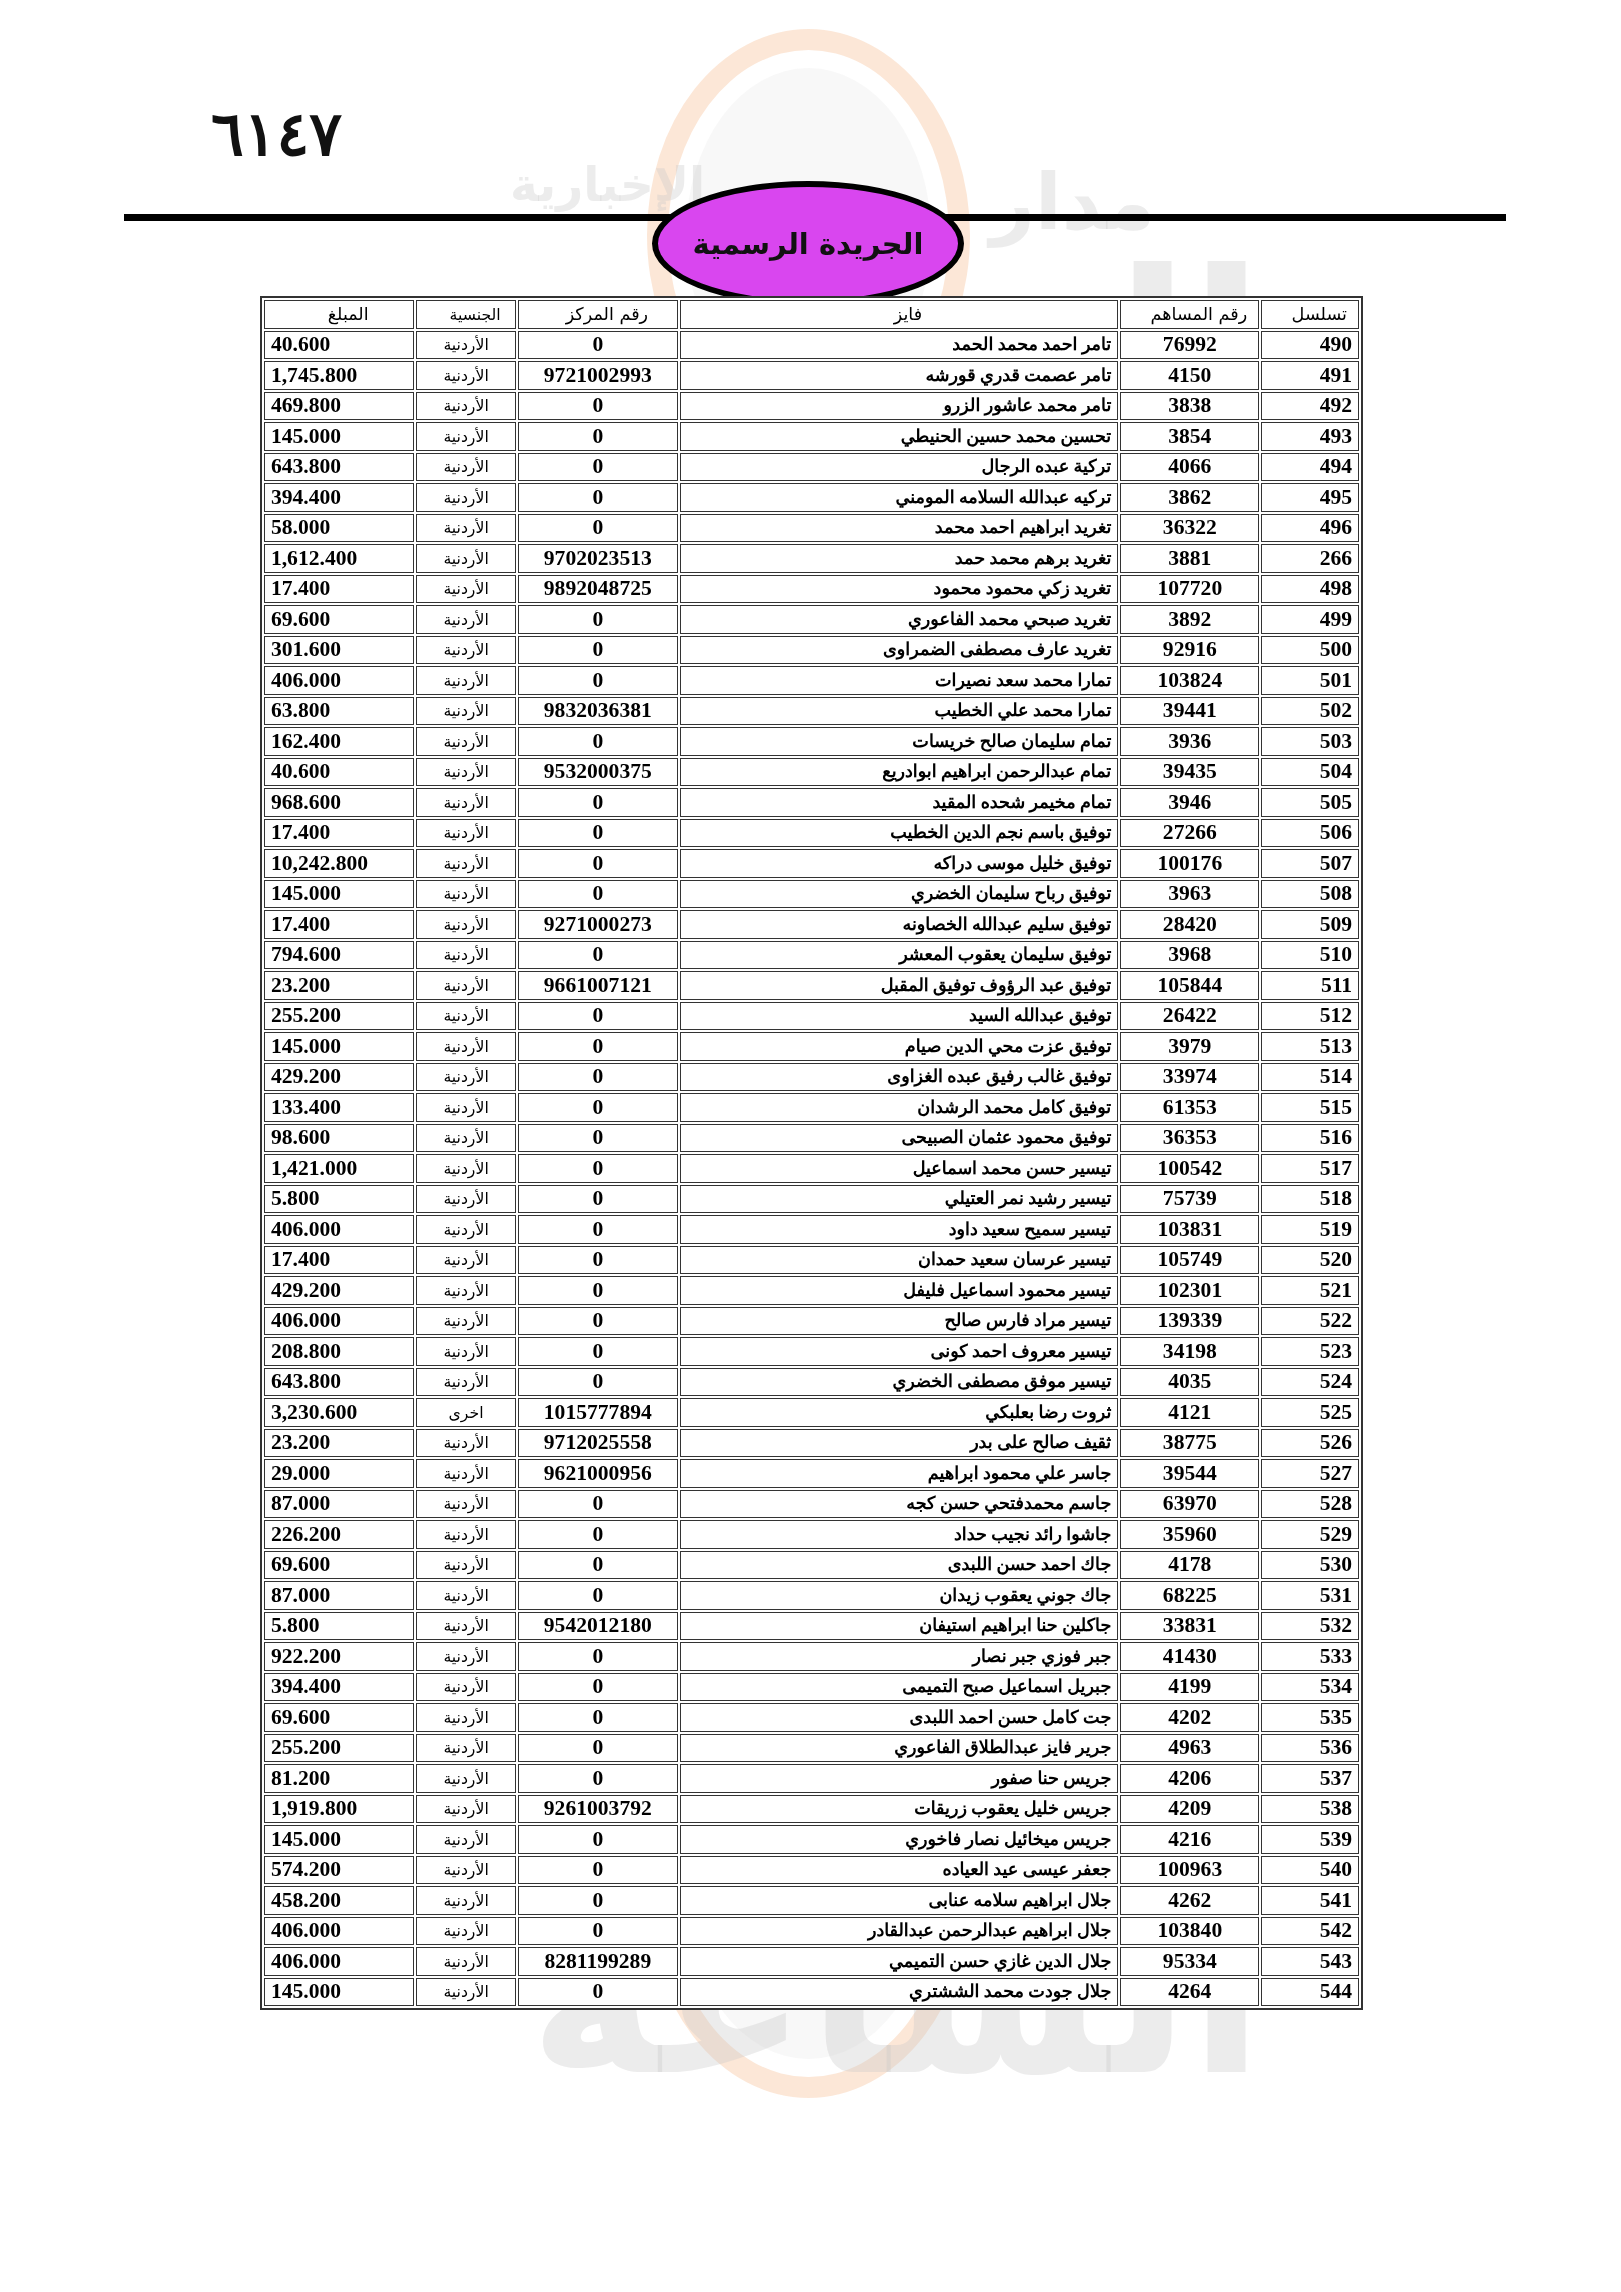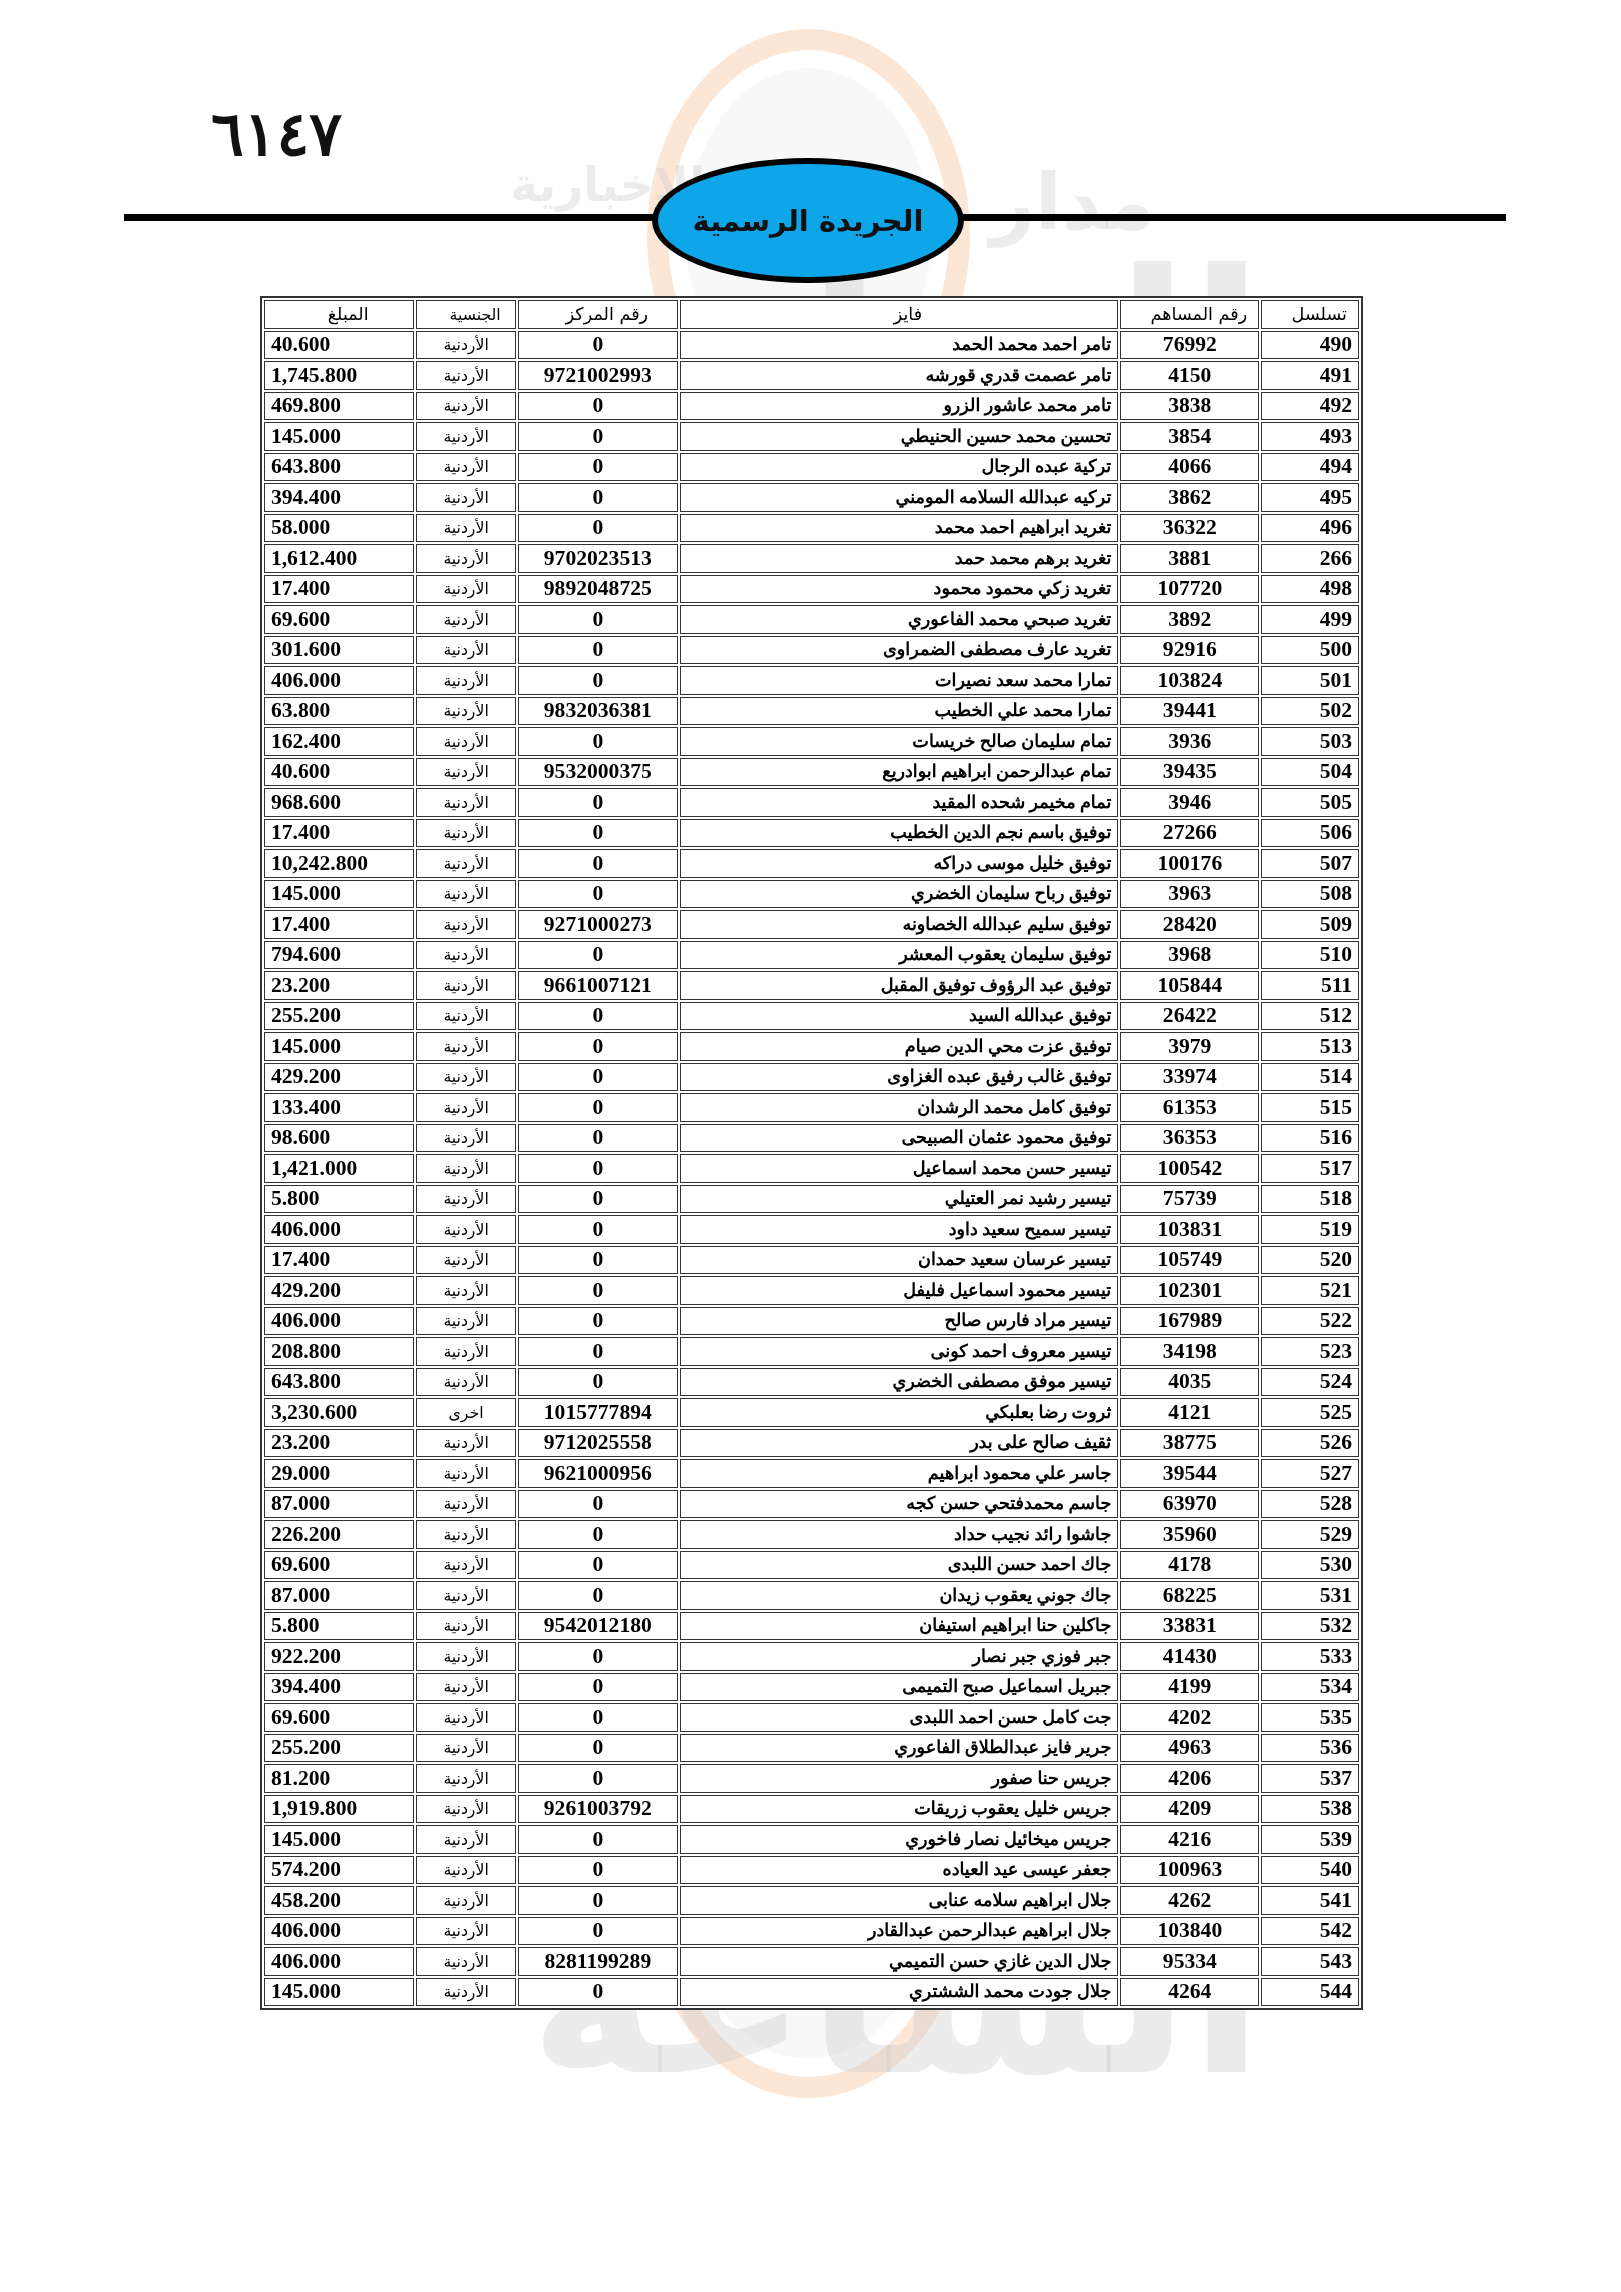--- a/index.html
+++ b/index.html
@@ -2,21 +2,21 @@
 <html><head>
 <meta charset="utf-8">
 <style>
   html, body { margin:0; padding:0; background:#ffffff; }
   body { width:1621px; height:2293px; position:relative; overflow:hidden; font-family:"DejaVu Sans", sans-serif; }
   .wm-clock { position:absolute; border-radius:50%; border:21.6px solid rgba(246,170,110,0.28); box-sizing:border-box; }
   .wm-clock .inner { position:absolute; inset:17.6px; border-radius:50%; background:rgba(235,235,235,0.35); }
   .wm-text { position:absolute; color:rgba(200,200,200,0.35); font-family:"DejaVu Sans", sans-serif; font-weight:bold; direction:rtl; white-space:nowrap; }
   .page-number { position:absolute; left:211px; top:98px; font-family:"DejaVu Serif", serif; font-weight:bold; font-size:61px; color:#111; letter-spacing:7.8px; }
   .rule { position:absolute; left:124px; top:214px; width:1382px; height:6.9px; background:#000; }
-  .ellipse { position:absolute; left:652px; top:158px; width:312px; height:125px; border:6.9px solid #000; border-radius:50%; background:#0ea5e9; box-sizing:border-box; display:flex; align-items:center; justify-content:center; }
+  .ellipse { position:absolute; left:652px; top:181px; width:312px; height:125px; border:6.9px solid #000; border-radius:50%; background:#d946ef; box-sizing:border-box; display:flex; align-items:center; justify-content:center; }
   .ellipse span { font-family:"DejaVu Sans", sans-serif; font-size:29px; font-weight:bold; color:#111; direction:rtl; }
   table.grid { position:absolute; left:260px; top:296px; width:1103px; border-collapse:separate; border-spacing:2px; border:2px solid #333; direction:rtl; background:#fff; }
   table.grid td, table.grid th { border:1.5px solid #333; height:26.5px; padding:0 5.9px; font-family:"Liberation Serif", serif; font-size:21.6px; font-weight:bold; color:#000; white-space:nowrap; overflow:hidden; }
   table.grid th { font-family:"DejaVu Sans", sans-serif; font-size:17.6px; font-weight:normal; text-align:center;padding-left:24px; }
   .c-seq { width:70px; text-align:right; }
   .c-sh { width:112px; text-align:center; }
   .c-name { width:484px; text-align:right; font-family:Liberation Mono, monospace; font-size:17.6px !important; }
   .c-center { width:144px; text-align:center; }
   .c-nat { width:75px; text-align:center; font-family:"DejaVu Sans", sans-serif !important; font-size:15.7px !important; font-weight:normal !important; }
   .c-amt { width:135px; text-align:left; direction:ltr; }
@@ -315,21 +315,21 @@
       <tr>
         <td class="c-seq">521</td>
         <td class="c-sh">102301</td>
         <td class="c-name">تيسير محمود اسماعيل فليفل</td>
         <td class="c-center">0</td>
         <td class="c-nat">الأردنية</td>
         <td class="c-amt">429.200</td>
       </tr>
       <tr>
         <td class="c-seq">522</td>
-        <td class="c-sh">167989</td>
+        <td class="c-sh">139339</td>
         <td class="c-name">تيسير مراد فارس صالح</td>
         <td class="c-center">0</td>
         <td class="c-nat">الأردنية</td>
         <td class="c-amt">406.000</td>
       </tr>
       <tr>
         <td class="c-seq">523</td>
         <td class="c-sh">34198</td>
         <td class="c-name">تيسير معروف احمد كونى</td>
         <td class="c-center">0</td>

